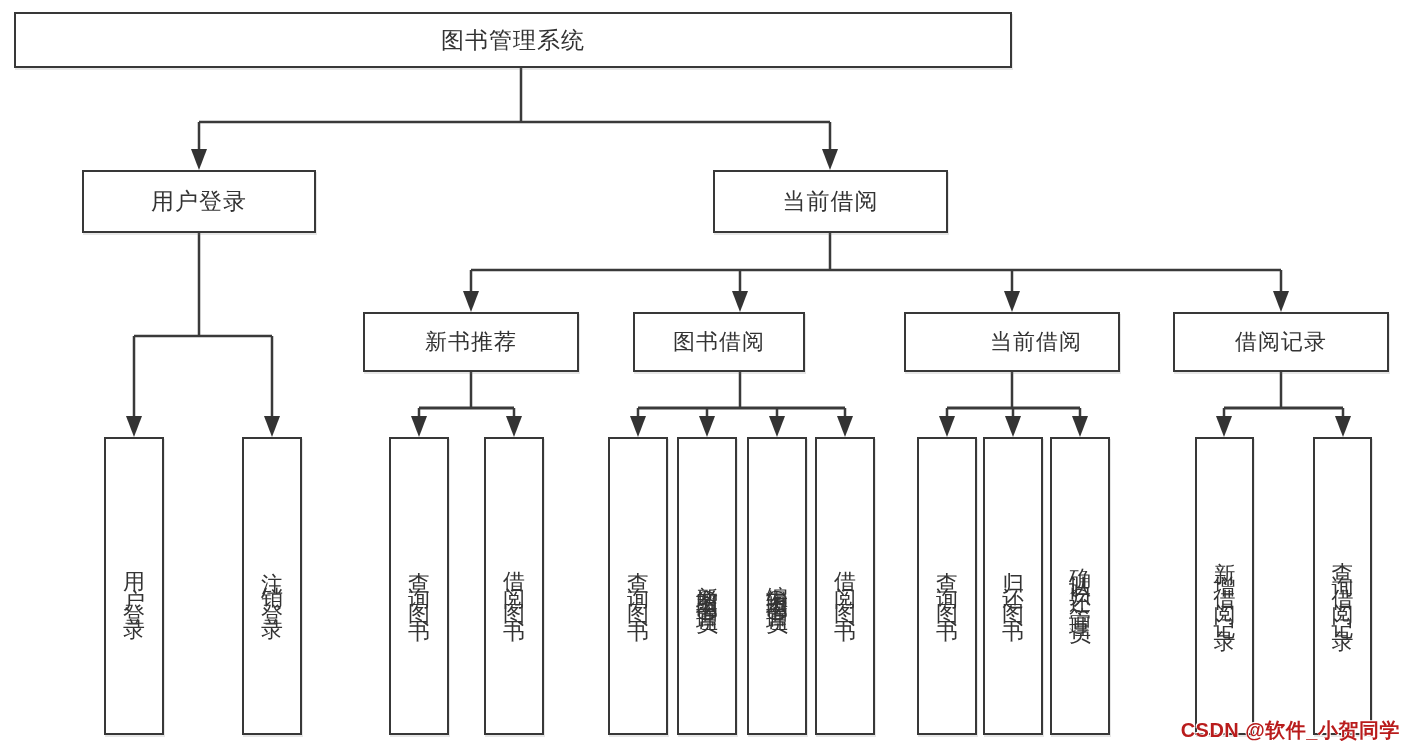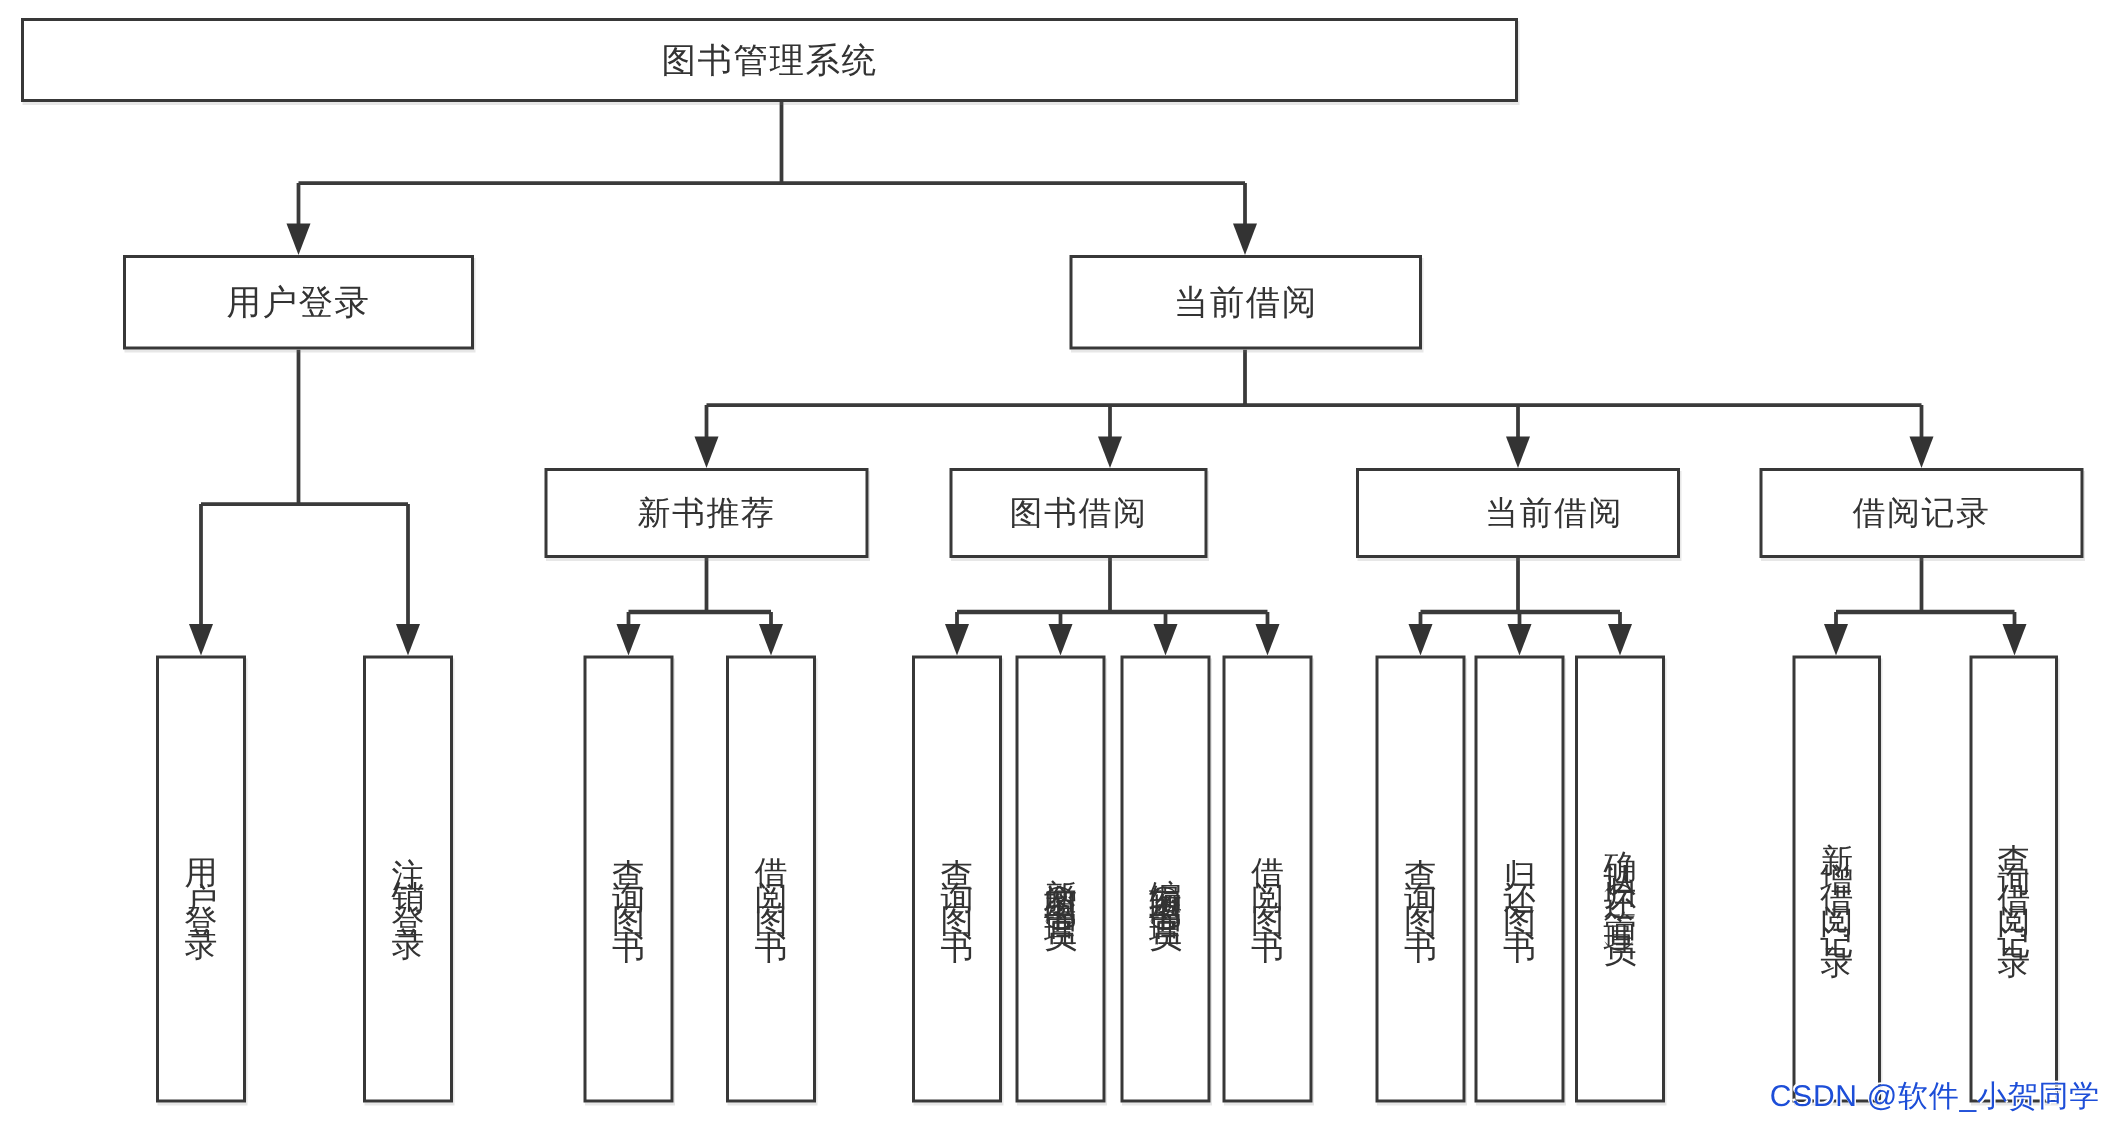--- a/index.html
+++ b/index.html
@@ -65,24 +65,25 @@
   .lf9  { left: 917px;  }
   .lf10 { left: 983px;  }
   .lf11 { left: 1050px; }
   .lf12 { left: 1195px; width: 59px; }
   .lf13 { left: 1313px; width: 59px; }
   .watermark {
     position: absolute;
     right: 5px;
     bottom: 3px;
     font-size: 20px;
-    color: #1d4ed8;
+    color: #b91c1c;
     text-shadow: 1px 1px 0 #ffffff, -1px -1px 0 #ffffff;
     z-index: 10;
     letter-spacing: 0.5px;
+    font-weight: bold;
   }
   svg path { stroke: #3a3a3a; stroke-width: 2.5; fill: none; }
   svg path.thick { stroke-width: 3; }
   svg polygon { fill: #333333; stroke: none; }
 </style>
 </head>
 <body>
 
 <div class="canvas">
 

